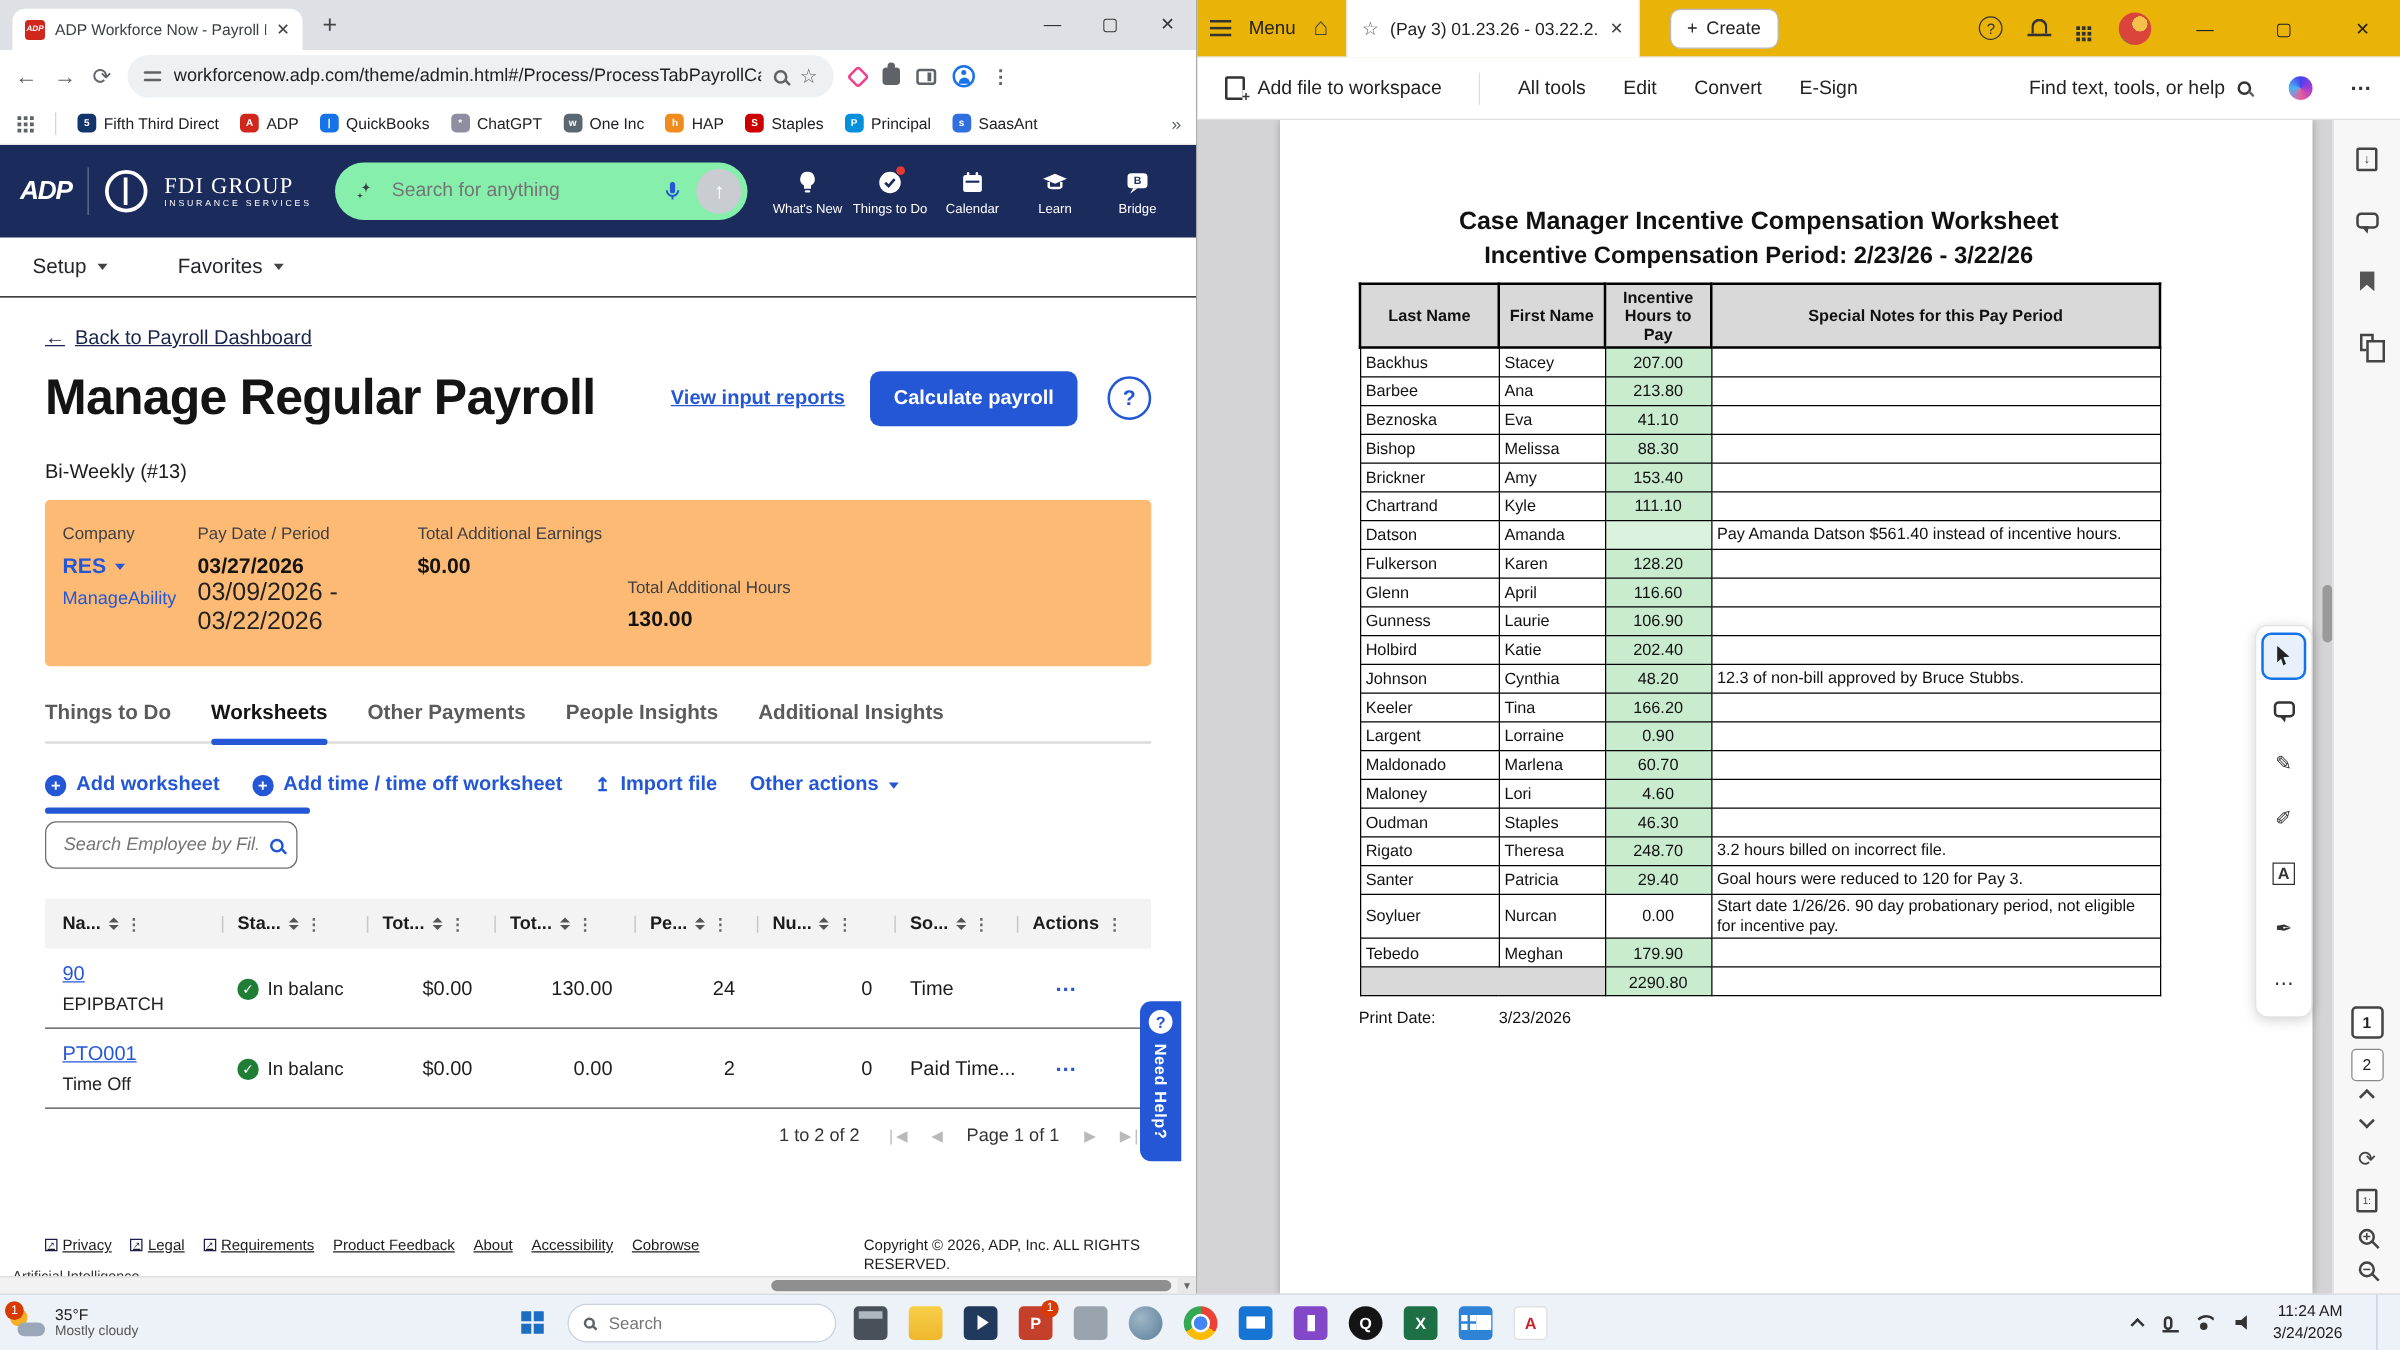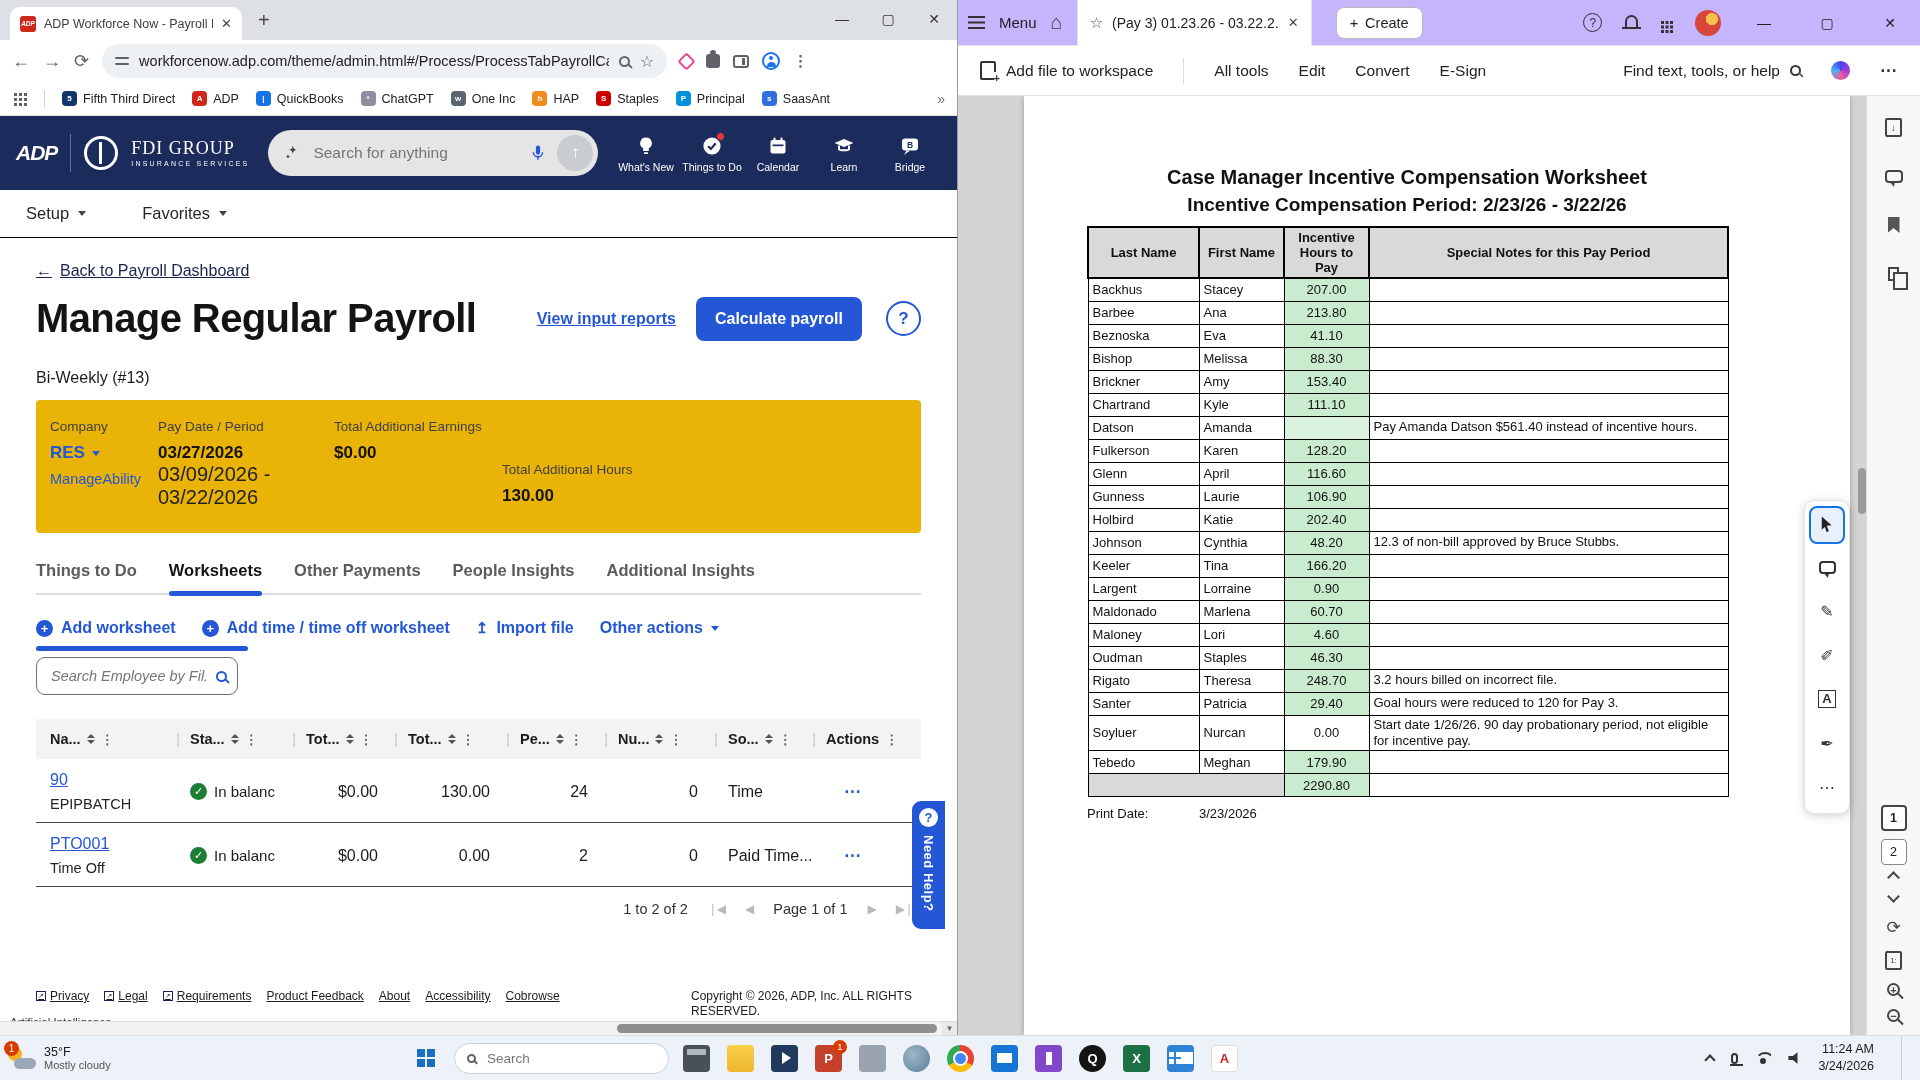--- a/index.html
+++ b/index.html
@@ -43,21 +43,21 @@
 .bm-more{margin-left:auto;color:#5f6368;font-size:14px;}
 
 
 .adp-head{height:74px;background:#1a2b5c;display:flex;align-items:center;padding:0 16px;gap:13px;color:#fff;flex:0 0 auto;}
 .adp-logo{font-size:21px;font-weight:bold;font-style:italic;letter-spacing:-1px;}
 .vd{width:1px;height:38px;background:rgba(255,255,255,.35);}
 .fdi-circ{width:34px;height:34px;border:3px solid #fff;border-radius:50%;position:relative;flex:0 0 auto;}
 .fdi-circ::after{content:"";position:absolute;left:12px;top:3px;bottom:3px;width:3px;background:#fff;}
 .fdi-name{font-family:"Liberation Serif",serif;font-size:18px;letter-spacing:1px;line-height:1;}
 .fdi-sub{font-size:7px;letter-spacing:2.2px;margin-top:3px;}
-.adp-pill{width:330px;height:46px;background:#e5e5e5;border-radius:23px;display:flex;align-items:center;padding:0 5px 0 14px;gap:9px;margin-left:6px;}
+.adp-pill{width:330px;height:46px;background:#86efac;border-radius:23px;display:flex;align-items:center;padding:0 5px 0 14px;gap:9px;margin-left:6px;}
 .adp-ph{flex:1;border:none;outline:none;color:#5f6368;font-size:15.5px;background:transparent;font-family:inherit;}
 .pill-btn{width:36px;height:36px;border-radius:50%;background:#c9cdd2;color:#fff;font-size:17px;display:flex;align-items:center;justify-content:center;}
 .adp-nav{margin-left:auto;display:flex;gap:4px;}
 .nav-it{display:flex;flex-direction:column;align-items:center;gap:3px;width:62px;}
 .nav-ico{width:24px;height:24px;position:relative;}
 .nav-ico svg{width:24px;height:24px;}
 .nav-lb{font-size:10.5px;white-space:nowrap;}
 .nav-badge{position:absolute;top:-2px;right:-1px;width:9px;height:9px;background:#e53935;border-radius:50%;border:1px solid #1a2b5c;}
 
 .menubar{height:48px;display:flex;align-items:center;gap:56px;padding:0 26px;border-bottom:1px solid #000000;font-size:16.5px;color:#24262b;flex:0 0 auto;}
@@ -66,21 +66,21 @@
 
 .main{padding:24px 36px 0;position:relative;flex:1 1 auto;overflow:hidden;}
 .back{display:inline-flex;gap:8px;align-items:center;font-size:16px;color:#18244d;text-decoration:underline;font-weight:500;}
 .h1row{display:flex;align-items:center;margin-top:16px;}
 .h1{font-size:40px;font-weight:bold;color:#141414;letter-spacing:-.6px;}
 .h1sp{flex:1;}
 .vir{font-size:16px;font-weight:bold;color:#2457d5;text-decoration:underline;margin-right:20px;}
 .calc{height:44px;background:#2457d5;color:#fff;font-weight:bold;font-size:16px;border:none;border-radius:8px;padding:0 19px;display:flex;align-items:center;font-family:inherit;}
 .help{width:35px;height:35px;border:2px solid #2457d5;border-radius:50%;color:#2457d5;font-weight:bold;font-size:17px;display:flex;align-items:center;justify-content:center;margin-left:24px;}
 .cycle{margin-top:28px;font-size:16px;color:#1c1c1c;}
-.panel{margin-top:13px;background:#eab308;border-radius:4px;padding:19px 10px 24px 14px;display:flex;}
+.panel{margin-top:13px;background:#fdba74;border-radius:4px;padding:19px 10px 24px 14px;display:flex;}
 .pc1{width:108px;} .pc2{width:176px;} .pc3{width:168px;} .pc4{flex:1;margin-top:43px;}
 .plab{font-size:13.5px;color:#3f3f42;}
 .pval{font-size:17px;font-weight:bold;color:#141414;margin-top:9px;display:flex;align-items:center;gap:7px;}
 .pval.blue{color:#2457d5;}
 .psub{font-size:14.5px;margin-top:8px;color:#2457d5;}
 .psub2{font-size:20px;margin-top:0;color:#222;}
 .tabs{display:flex;gap:32px;margin-top:28px;border-bottom:2px solid #dcdcdc;}
 .tabi{font-size:16.5px;font-weight:bold;color:#5b5b5b;padding-bottom:13px;position:relative;white-space:nowrap;}
 .tabi.active{color:#141414;}
 .tabi.active::after{content:"";position:absolute;left:0;right:0;bottom:-3px;height:5px;border-radius:3px;background:#2457d5;}
@@ -122,21 +122,21 @@
 .flink{display:flex;gap:4px;align-items:center;text-decoration:underline;white-space:nowrap;}
 .fbox{width:10px;height:10px;border:1.5px solid #1d1d4f;font-size:7px;display:flex;align-items:center;justify-content:center;color:#1d1d4f;}
 .fcopy{margin-left:auto;width:230px;font-size:12px;line-height:1.25;}
 .clipped{position:absolute;left:10px;bottom:-7px;font-size:11.5px;color:#333;}
 .hscroll{flex:0 0 auto;height:14px;background:#f2f2f2;border-top:1px solid #dcdcdc;position:relative;}
 .hthumb{position:absolute;left:617px;width:320px;top:2px;height:9px;background:#8f8f8f;border-radius:5px;}
 .hcorner{position:absolute;right:0;top:0;width:15px;height:13px;display:flex;align-items:center;justify-content:center;color:#666;font-size:8px;background:#e8e8e8;}
 
 
 .acro{position:absolute;left:957px;top:0;width:963px;height:1035px;background:#fff;border-left:1px solid #999;display:flex;flex-direction:column;}
-.ac-title{height:46px;background:#c4b5fd;border-bottom:1px solid #e3e3e5;display:flex;align-items:center;padding:0 10px;gap:14px;flex:0 0 auto;}
+.ac-title{height:46px;background:#eab308;border-bottom:1px solid #e3e3e5;display:flex;align-items:center;padding:0 10px;gap:14px;flex:0 0 auto;}
 .burger{width:17px;height:13px;position:relative;}
 .burger::before{content:"";position:absolute;top:0;left:0;right:0;height:2px;background:#333;box-shadow:0 5.5px #333,0 11px #333;}
 .ac-menu-lb{font-size:15px;color:#222;}
 .home{font-size:20px;color:#444;}
 .ac-tab{height:46px;display:flex;align-items:center;gap:9px;background:#fff;border-left:1px solid #e3e3e5;border-right:1px solid #e3e3e5;padding:0 12px;width:235px;}
 .ac-star{color:#555;font-size:15px;}
 .ac-tab-t{flex:1;font-size:14px;color:#222;white-space:nowrap;overflow:hidden;}
 .ac-x{color:#444;font-size:13px;}
 .create{height:32px;border:1px solid #b9b9bb;border-radius:8px;display:flex;align-items:center;gap:7px;padding:0 13px;font-size:14.5px;color:#222;background:#fff;margin-left:10px;font-family:inherit;}
 .ac-right{margin-left:auto;display:flex;align-items:center;gap:23px;}

